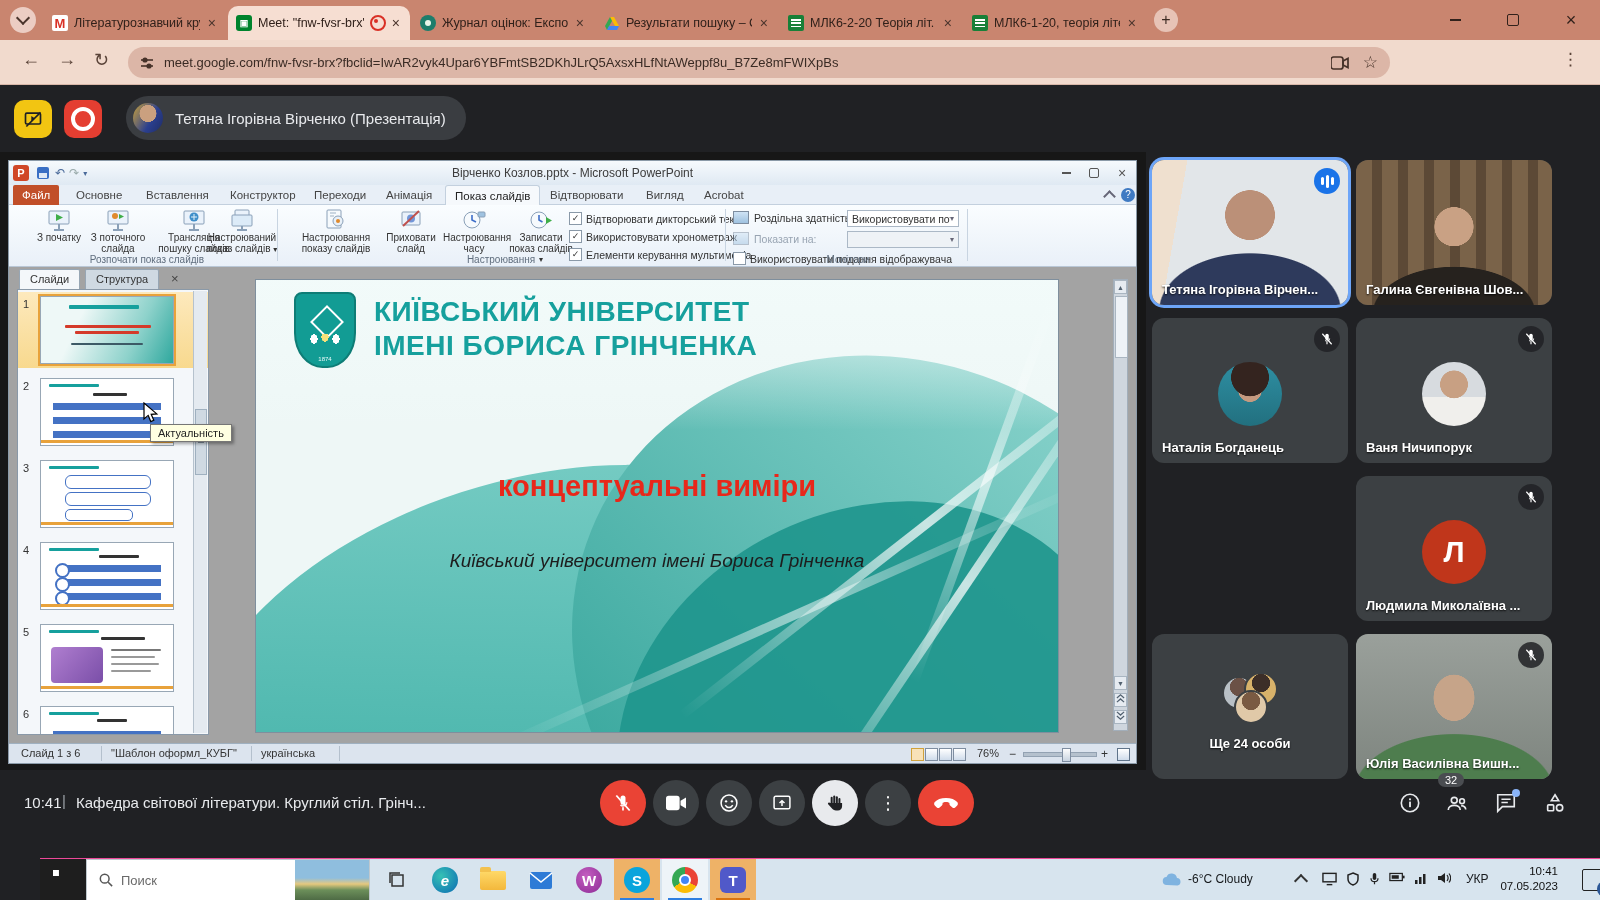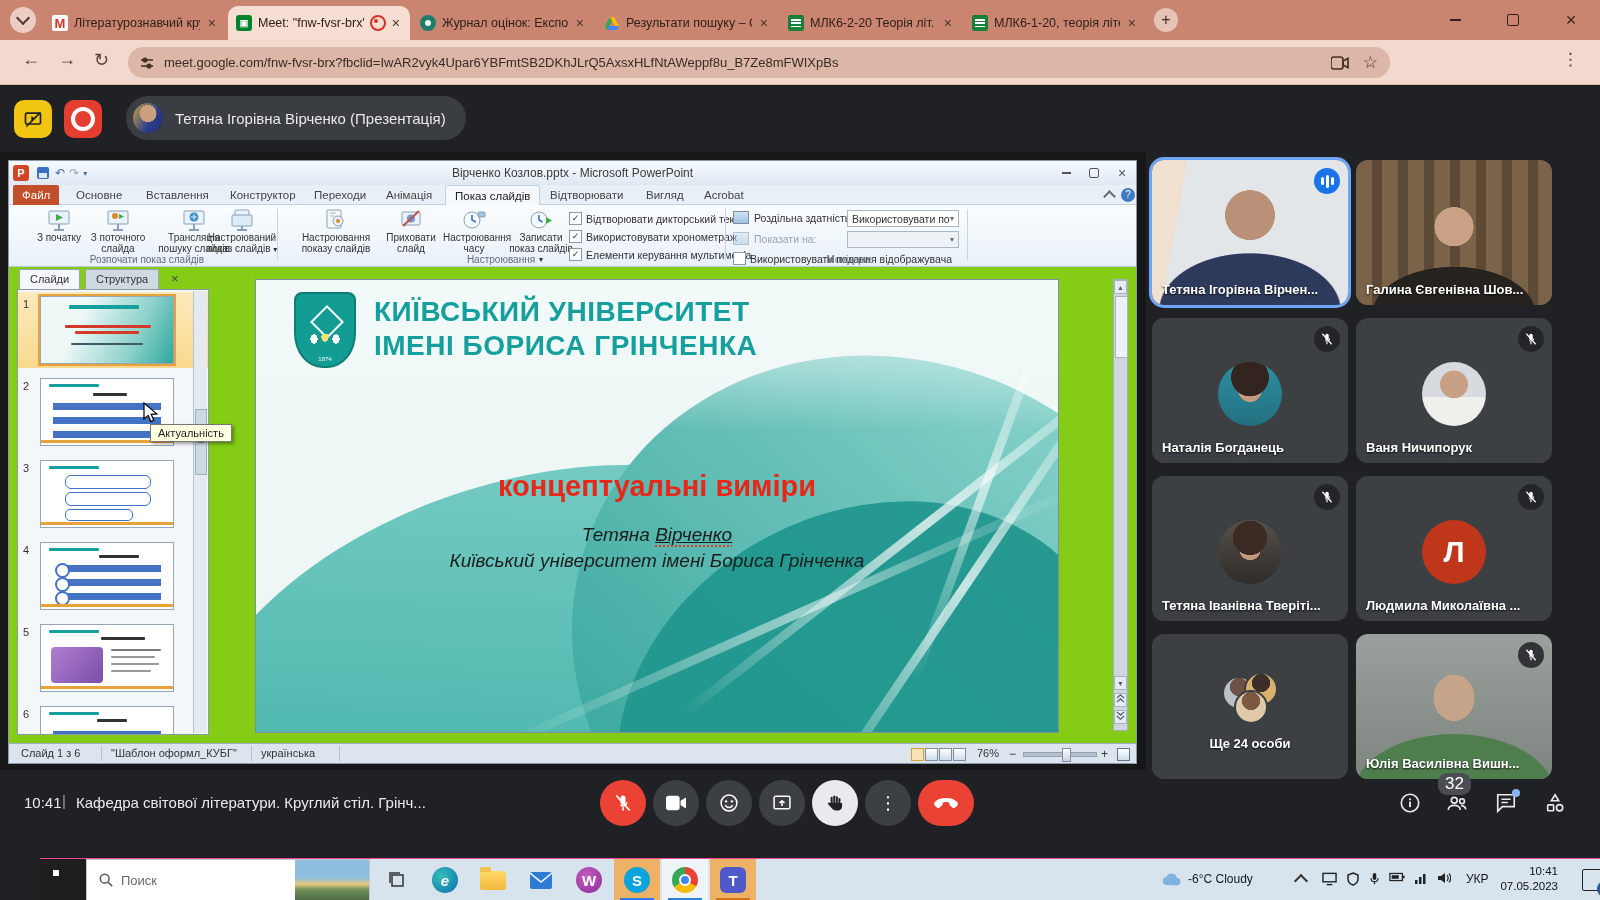--- a/index.html
+++ b/index.html
@@ -87,21 +87,21 @@
   .rbtn .ric{display:block;margin:0 auto 2px;}
   .rlbl{font-size:10px;line-height:10.5px;display:block;}
   .grplbl{position:absolute;top:49px;font-size:10px;color:#5f6d7d;text-align:center;}
   .cbrow{position:absolute;display:flex;align-items:center;font-size:10.5px;color:#333;}
   .cb{width:11px;height:11px;border:1px solid #8a99a8;background:#fff;margin-right:4px;font-size:9px;line-height:11px;text-align:center;color:#333;flex:0 0 11px;}
   .dd{position:absolute;height:17px;background:#fff;border:1px solid #abb8c6;display:flex;align-items:center;
       font-size:10.5px;color:#333;padding:0 4px;box-sizing:border-box;}
   .dd .caret{margin-left:auto;font-size:8px;color:#667;}
   .mon-ic{width:14px;height:11px;border:1px solid #7d8da0;background:linear-gradient(#cfe3f5,#9fc2e0);display:inline-block;}
 
-  .ppt-content{position:absolute;left:0;top:106px;width:100%;height:478px;background:#84cc16;overflow:hidden;}
+  .ppt-content{position:absolute;left:0;top:106px;width:100%;height:478px;background:#a3a3a3;overflow:hidden;}
   .paneltab{position:absolute;top:2px;height:19px;line-height:19px;font-size:11px;color:#333;padding:0 10px;
             background:#cfd9e2;border:1px solid #97a6b4;border-bottom:none;border-radius:2px 2px 0 0;}
   .paneltab.on{background:#f4f7fa;}
   .thumbpanel{position:absolute;left:8px;top:22px;width:192px;height:446px;background:#f4f7fa;border:1px solid #8a99a8;box-sizing:border-box;overflow:hidden;}
   .trow{position:absolute;left:0;width:100%;}
   .tnum{position:absolute;left:5px;top:2px;font-size:11px;color:#333;}
   .tframe{position:absolute;left:22px;top:0;width:134px;height:68px;background:#fff;border:1px solid #98a7b5;box-sizing:border-box;overflow:hidden;}
   .tframe.sel{box-shadow:0 0 0 2px #e8a23b;}
   .trow-sel-bg{position:absolute;left:0;width:100%;height:76px;background:linear-gradient(#fde9bd,#f8d98e);}
   .t-teal{background:linear-gradient(115deg,#eef8f7 30%,#8ed2cb 70%,#2fa89e);}
@@ -169,21 +169,21 @@
   .cluster i{position:absolute;width:30px;height:30px;border-radius:50%;border:2px solid #3c4043;}
 
   
   .mbtn{position:absolute;top:780px;width:46px;height:46px;border-radius:50%;background:#3c4043;
         display:flex;align-items:center;justify-content:center;}
   .mbtn.red{background:#ea4335;}
   .endcall{position:absolute;top:780px;width:56px;height:46px;border-radius:23px;background:#ea4335;
         display:flex;align-items:center;justify-content:center;}
   .bbtext{position:absolute;color:#e8eaed;font-size:15px;}
   .ricon{position:absolute;top:791px;width:24px;height:24px;display:flex;align-items:center;justify-content:center;}
-  .badge{position:absolute;border-radius:9px;background:#4a4d51;color:#fff;font-size:17px;padding:1px 7px;}
+  .badge{position:absolute;border-radius:9px;background:#4a4d51;color:#fff;font-size:11px;padding:1px 7px;}
   .bluedot{position:absolute;width:8px;height:8px;border-radius:50%;background:#8ab4f8;}
 
   
   .taskbar{position:absolute;left:0;top:858px;width:1600px;height:42px;background:#d7e4ee;border-top:1px solid #ec4899;box-sizing:border-box;margin-left:40px;}
   .startbtn{position:absolute;left:0;top:0;width:46px;height:42px;background:#1e1e1e;display:flex;align-items:center;justify-content:center;}
   .winlogo{width:14px;height:14px;background:conic-gradient(#fff 0 100%);
            clip-path:polygon(0 0,46% 0,46% 46%,0 46%,0 0);box-shadow:8px 0 0 #fff,0 8px 0 #fff,8px 8px 0 #fff;margin:-7px 0 0 -7px;}
   .searchbox{position:absolute;left:46px;top:0;width:284px;height:42px;background:#fff;border:1px solid #bfc8ce;box-sizing:border-box;display:flex;align-items:center;}
   .searchtxt{font-size:13px;color:#6a6a6a;margin-left:8px;flex:1;}
   .weatherimg{width:74px;height:40px;background:linear-gradient(#8fbede 45%,#e5c87e 60%,#6c8f5a 75%,#4e6b45);}
@@ -562,23 +562,20 @@
           <div class="shield">
             <span class="dia"></span>
               <span class="wing"></span>
             <span class="yr">1874</span>
           </div>
           <div class="orgname" style="top:16px">КИЇВСЬКИЙ УНІВЕРСИТЕТ</div>
           <div class="orgname" style="top:50px">ІМЕНІ БОРИСА ГРІНЧЕНКА</div>
 
           <div class="stitle" style="top:190px">концептуальні виміри</div>
 
-          <div class="sauthor" style="top:244px">
-            <span>Тетяна </span><span class="ulw">Вірченко</span>
-          </div>
           <div class="sauthor" style="top:270px">Київський університет імені Бориса Грінченка</div>
         </div>
 
         <div class="vscroll">
           <div class="varrow" style="top:0">▲</div>
           <div class="vthumb"></div>
           <div class="varrow" style="top:396px">▼</div>
           <div class="varrow" style="top:413px"><svg width="9" height="9" viewBox="0 0 10 10">
                 <path d="M1 4.5L5 1l4 3.5M1 9L5 5.5 9 9" fill="none" stroke="#51606f" stroke-width="1.4"></path>
               </svg></div>
@@ -646,34 +643,20 @@
             <path d="M12 14a3 3 0 0 0 3-3V6a3 3 0 0 0-6 0v5a3 3 0 0 0 3 3z"></path>
             <path d="M17.5 11a5.5 5.5 0 0 1-9.2 4L9.7 13.6A3.5 3.5 0 0 0 15.5 11z" opacity=".9"></path>
             <rect x="11" y="17" width="2" height="4"></rect>
           </g>
           <line x1="4" y1="3" x2="20" y2="21" stroke="#fff" stroke-width="2"></line>
         </svg>
       </div>
     <div class="pname">Ваня Ничипорук</div>
   </div>
 
-  <div class="tile" style="left:1152px;top:476px">
-    <div class="avcircle a-tvt"></div>
-    <div class="mute">
-        <svg width="14" height="14" viewBox="0 0 24 24">
-          <g fill="#fff">
-            <path d="M12 14a3 3 0 0 0 3-3V6a3 3 0 0 0-6 0v5a3 3 0 0 0 3 3z"></path>
-            <path d="M17.5 11a5.5 5.5 0 0 1-9.2 4L9.7 13.6A3.5 3.5 0 0 0 15.5 11z" opacity=".9"></path>
-            <rect x="11" y="17" width="2" height="4"></rect>
-          </g>
-          <line x1="4" y1="3" x2="20" y2="21" stroke="#fff" stroke-width="2"></line>
-        </svg>
-      </div>
-    <div class="pname">Тетяна Іванівна Тверіті...</div>
-  </div>
   <div class="tile" style="left:1356px;top:476px">
     <div class="avcircle a-letter">Л</div>
     <div class="mute">
         <svg width="14" height="14" viewBox="0 0 24 24">
           <g fill="#fff">
             <path d="M12 14a3 3 0 0 0 3-3V6a3 3 0 0 0-6 0v5a3 3 0 0 0 3 3z"></path>
             <path d="M17.5 11a5.5 5.5 0 0 1-9.2 4L9.7 13.6A3.5 3.5 0 0 0 15.5 11z" opacity=".9"></path>
             <rect x="11" y="17" width="2" height="4"></rect>
           </g>
           <line x1="4" y1="3" x2="20" y2="21" stroke="#fff" stroke-width="2"></line>

